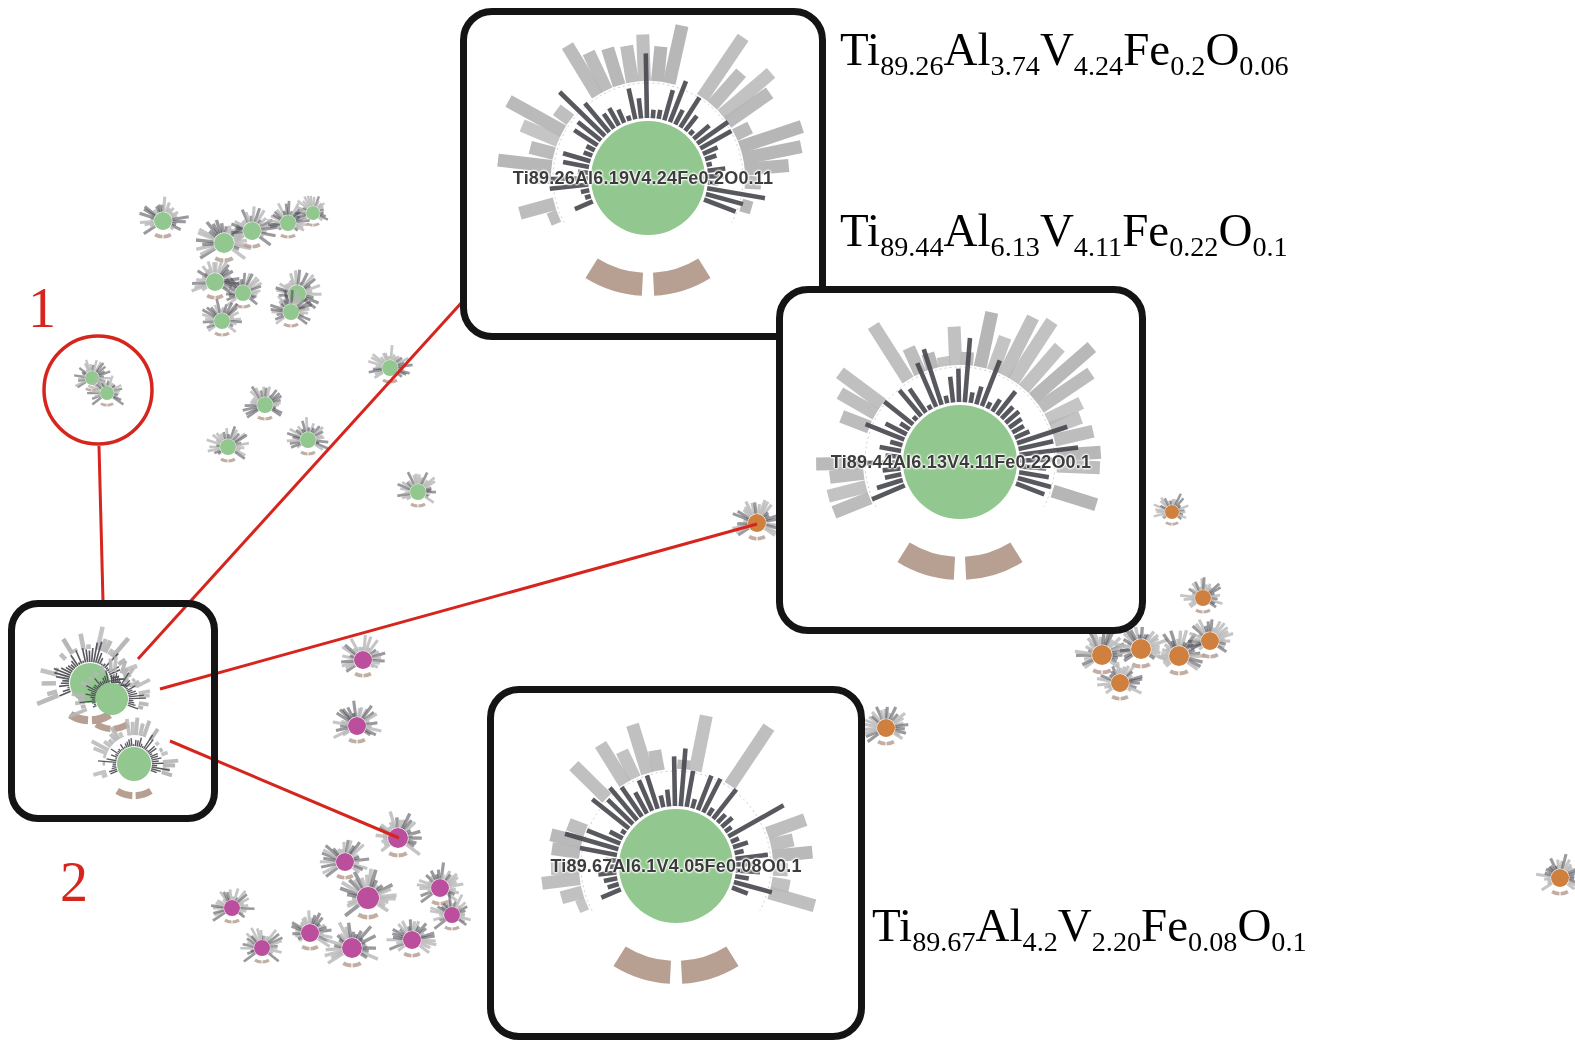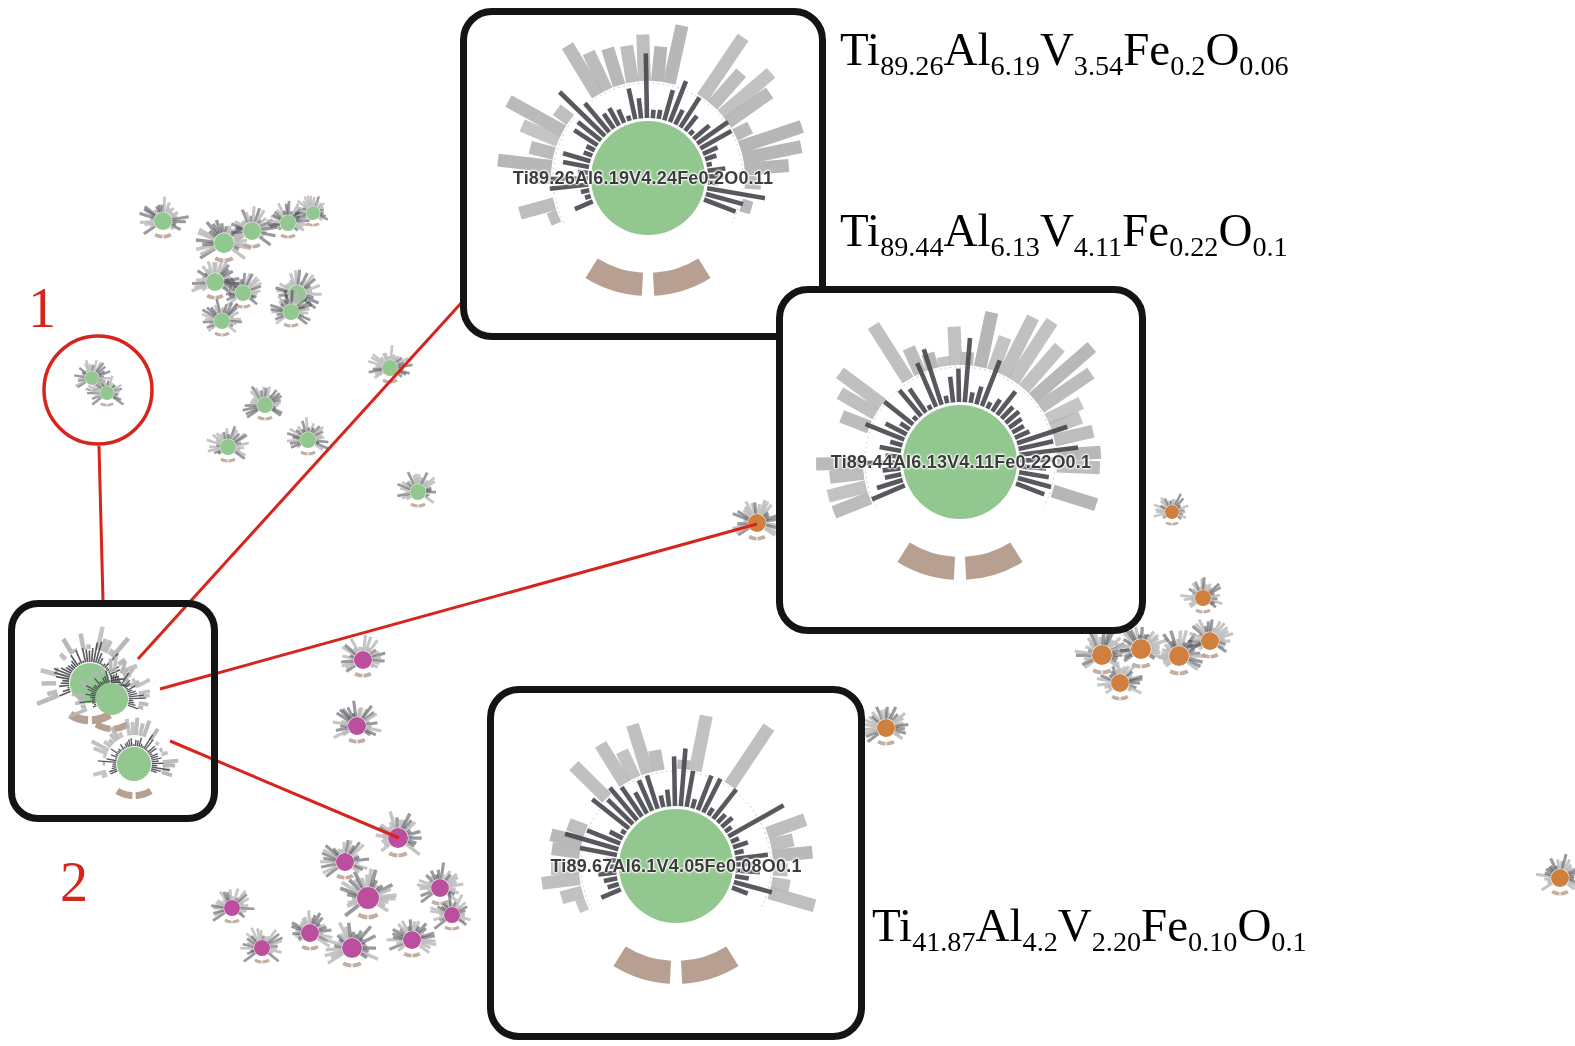--- a/index.html
+++ b/index.html
@@ -1612,20 +1612,20 @@
           <path d="M244.53 273.07 A118 118 0 0 1 188.18 290.84 L186.97 267.87 A95 95 0 0 0 232.34 253.56 Z" fill="#b39a8c" opacity="0.95"></path>
           <path d="M175.82 290.84 A118 118 0 0 1 119.47 273.07 L131.66 253.56 A95 95 0 0 0 177.03 267.87 Z" fill="#b39a8c" opacity="0.95"></path>
           <circle cx="182" cy="173" r="57" fill="#92c88f"></circle>
         </g>
       </svg>
     <div class="glyph-label" id="label-C" style="color: rgb(60, 60, 60);">Ti89.67Al6.1V4.05Fe0.08O0.1</div>
   </div>
 
   <div class="cluster-box" style="border-color: rgb(20, 20, 20);"></div>
 
-  <div class="formula" id="formula-1"><span>Ti</span><sub>89.26</sub><span>Al</span><sub>6.19</sub><span>V</span><sub>3.54</sub><span>Fe</span><sub>0.2</sub><span>O</span><sub>0.06</sub></div>
+  <div class="formula" id="formula-1"><span>Ti</span><sub>89.26</sub><span>Al</span><sub>3.74</sub><span>V</span><sub>4.24</sub><span>Fe</span><sub>0.2</sub><span>O</span><sub>0.06</sub></div>
   <div class="formula" id="formula-2"><span>Ti</span><sub>89.44</sub><span>Al</span><sub>6.13</sub><span>V</span><sub>4.11</sub><span>Fe</span><sub>0.22</sub><span>O</span><sub>0.1</sub></div>
-  <div class="formula" id="formula-3"><span>Ti</span><sub>41.87</sub><span>Al</span><sub>4.2</sub><span>V</span><sub>2.20</sub><span>Fe</span><sub>0.10</sub><span>O</span><sub>0.1</sub></div>
+  <div class="formula" id="formula-3"><span>Ti</span><sub>89.67</sub><span>Al</span><sub>4.2</sub><span>V</span><sub>2.20</sub><span>Fe</span><sub>0.08</sub><span>O</span><sub>0.1</sub></div>
 
   <div class="red-num" id="red-1" style="color: rgb(214, 37, 29);">1</div>
   <div class="red-num" id="red-2" style="color: rgb(214, 37, 29);">2</div>
 
 </div>
 
 </body></html>

